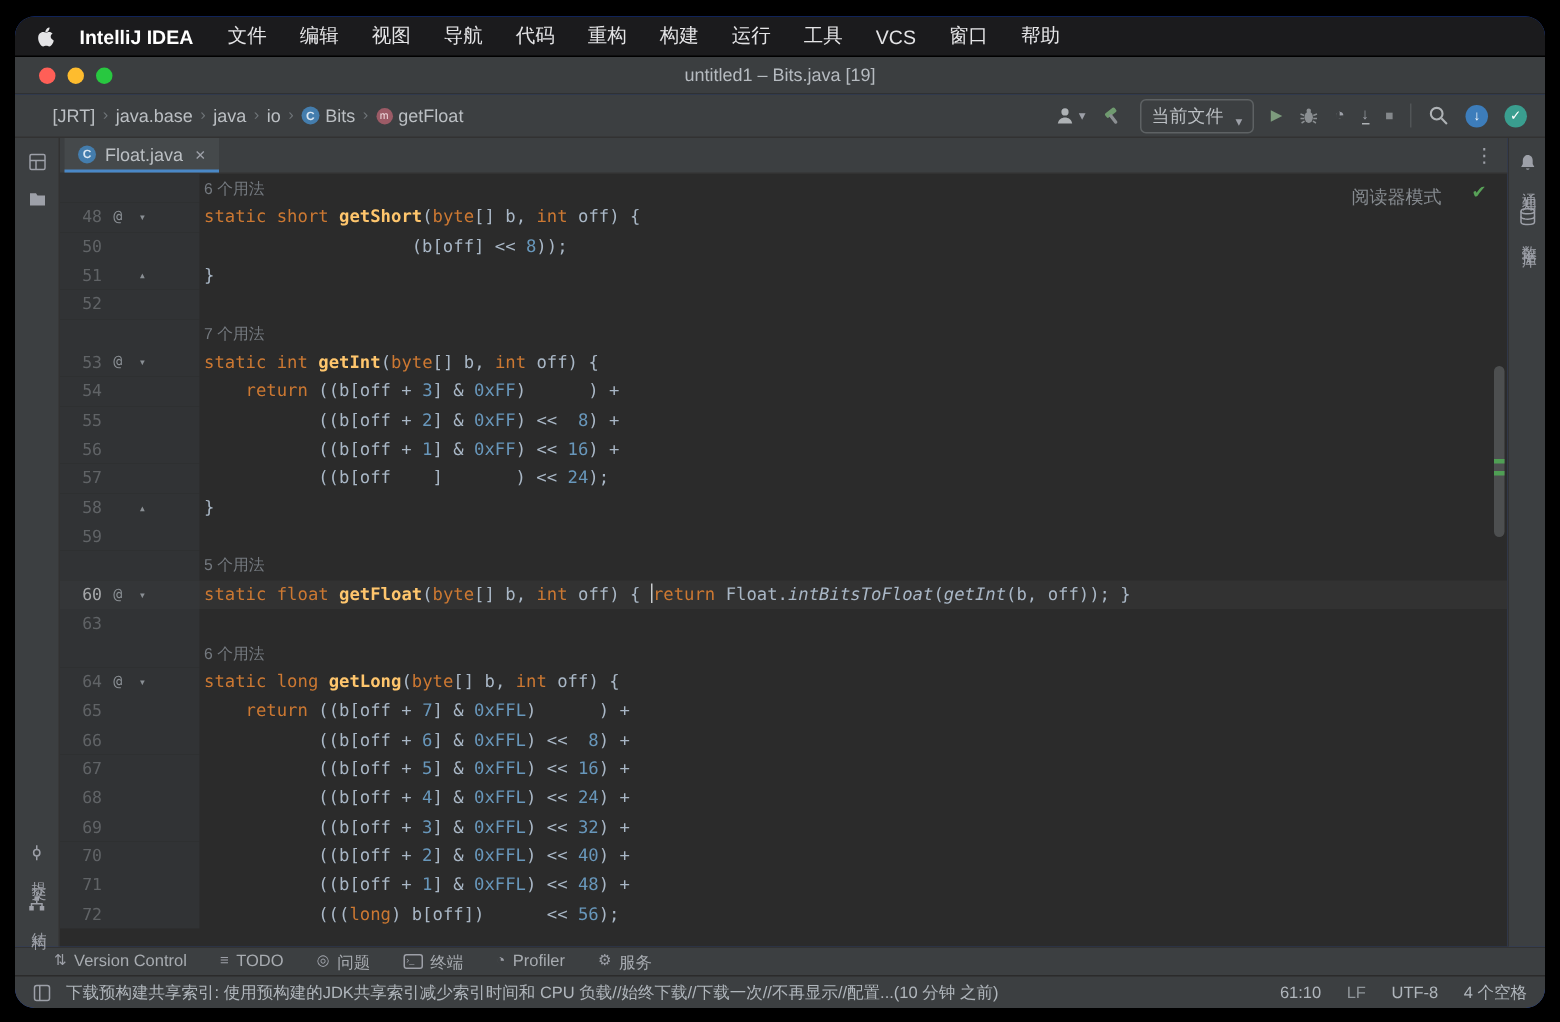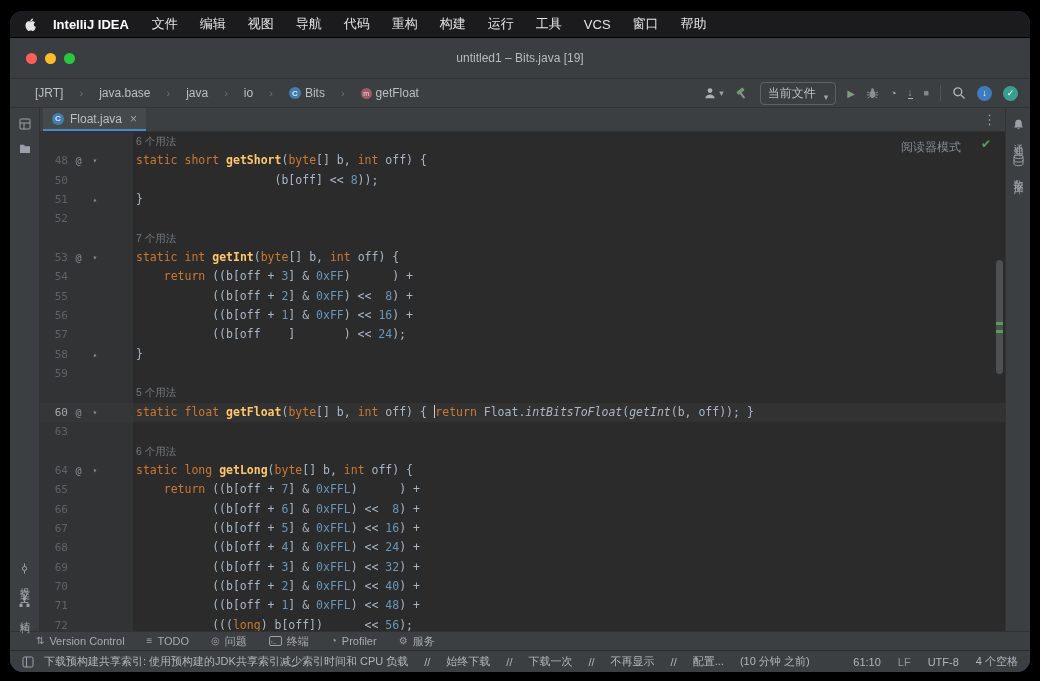--- a/index.html
+++ b/index.html
@@ -9,31 +9,31 @@
     background:#1d4ed8; border-radius:13px; overflow:hidden; display:flex; flex-direction:column; }
 
   
   .menubar { height:27px; flex:none; background:#1b1b1d; border-bottom:1px solid #000;
     display:flex; align-items:center; padding:0 14px; color:#e4e4e6; font-size:13px; }
   .apple { display:inline-flex; margin-right:4px; }
   .app-name { font-weight:bold; padding:0 12px; color:#fff; }
   .menu-item { padding:0 11px; height:100%; display:flex; align-items:center; }
 
   
-  .titlebar { height:41px; flex:none; background:#3b3e40; position:relative;
+  .titlebar { height:25px; flex:none; background:#3b3e40; position:relative;
     display:flex; align-items:center; border-bottom:1px solid #2f3133; }
   .lights { display:flex; gap:8px; padding-left:16px; }
   .light { width:11px; height:11px; border-radius:50%; }
   .l-red{background:#ff5f57}.l-yel{background:#febc2e}.l-grn{background:#28c840}
   .win-title { position:absolute; left:0; right:0; text-align:center; color:#b6bbc0; font-size:12px; pointer-events:none; }
 
   
   .toolbar { height:29px; flex:none; background:#3c3f41; border-bottom:1px solid #323232;
     display:flex; align-items:center; padding:0 12px 0 22px; font-size:12px; color:#bbbfc3; }
-  .crumbs { display:flex; align-items:center; gap:12px; white-space:nowrap; }
+  .crumbs { display:flex; align-items:center; gap:1px; white-space:nowrap; }
   .crumb { display:flex; align-items:center; gap:4px; padding:1px 3px; border-radius:3px; }
   .crumb-sep { color:#6f7478; font-size:11px; padding:0 1px; }
   .toolbar-right { margin-left:auto; display:flex; align-items:center; gap:11px; }
   .tb-btn { display:inline-flex; align-items:center; gap:2px; color:#aeb2b5; }
   .combo { border:1px solid #5e6264; border-radius:4px; padding:2px 7px; display:flex; gap:8px;
     align-items:flex-end; color:#bbbfc3; font-size:12px; }
   .chev { font-size:9px; color:#9da0a8; }
   .tb-sep { width:1px; height:16px; background:#515557; }
   .cir { width:15px; height:15px; border-radius:50%; color:#fff; font-size:9px;
     display:inline-flex; align-items:center; justify-content:center; }
@@ -93,21 +93,21 @@
     display:flex; align-items:center; gap:22px; padding:0 14px 0 26px;
     font-size:11px; color:#a7abb0; }
   .tbtn { display:inline-flex; align-items:center; gap:5px; }
   .bic { font-size:10px; color:#9da0a8; line-height:10px; }
   .ic-term { width:13px; height:10px; border:1px solid #9da0a8; border-radius:2px;
     font-size:6px; line-height:8px; text-align:left; padding-left:1px; color:#9da0a8; }
 
   
   .statusbar { height:22px; flex:none; background:#3c3f41; border-top:1px solid #2b2b2b;
     display:flex; align-items:center; padding:0 12px; font-size:11px; color:#b0b6bc; }
-  .status-msg { display:flex; align-items:center; gap:16px; white-space:nowrap; overflow:hidden;
+  .status-msg { display:flex; align-items:center; gap:0; white-space:nowrap; overflow:hidden;
     margin-left:10px; flex:1; min-width:0; }
   .status-right { display:flex; align-items:center; gap:17px; margin-left:14px; white-space:nowrap; }
   .ic { display:inline-flex; align-items:center; justify-content:center; }
 </style>
 </head>
 <body>
 
 <div class="screen">
 
   <div class="menubar">

